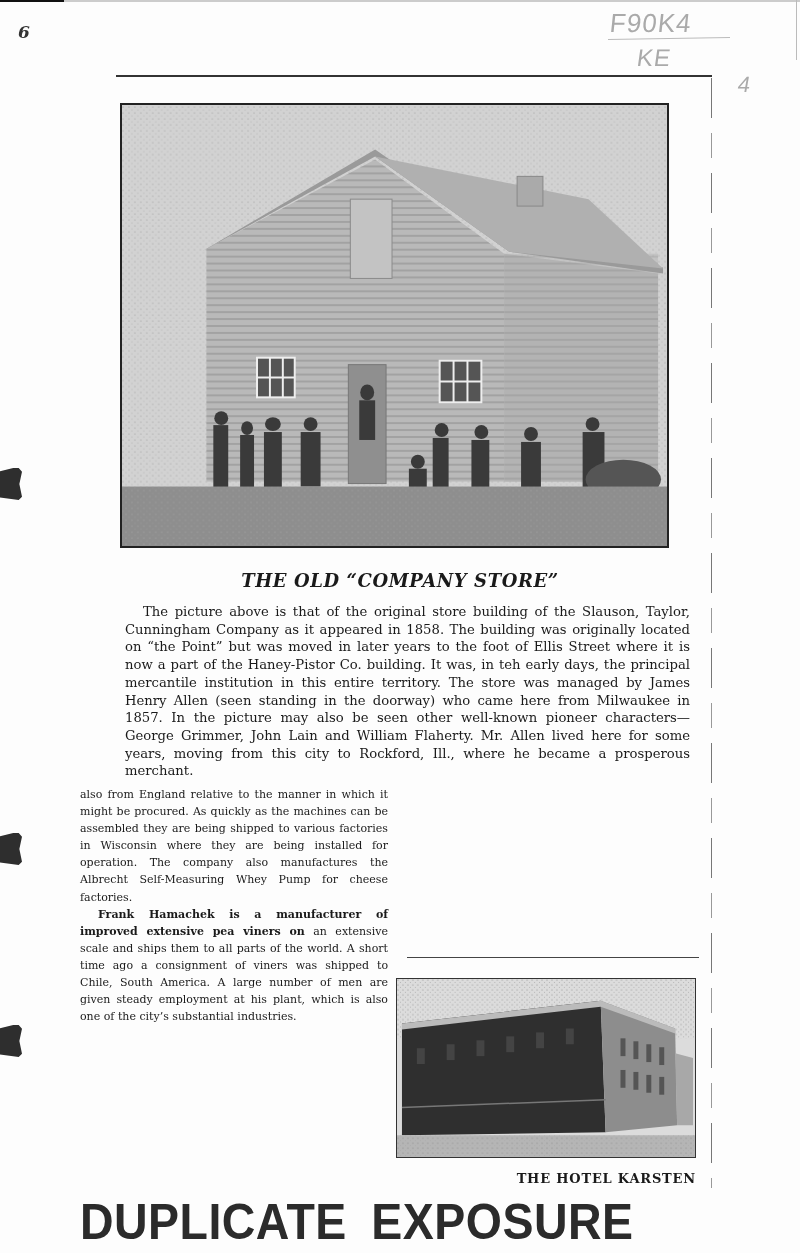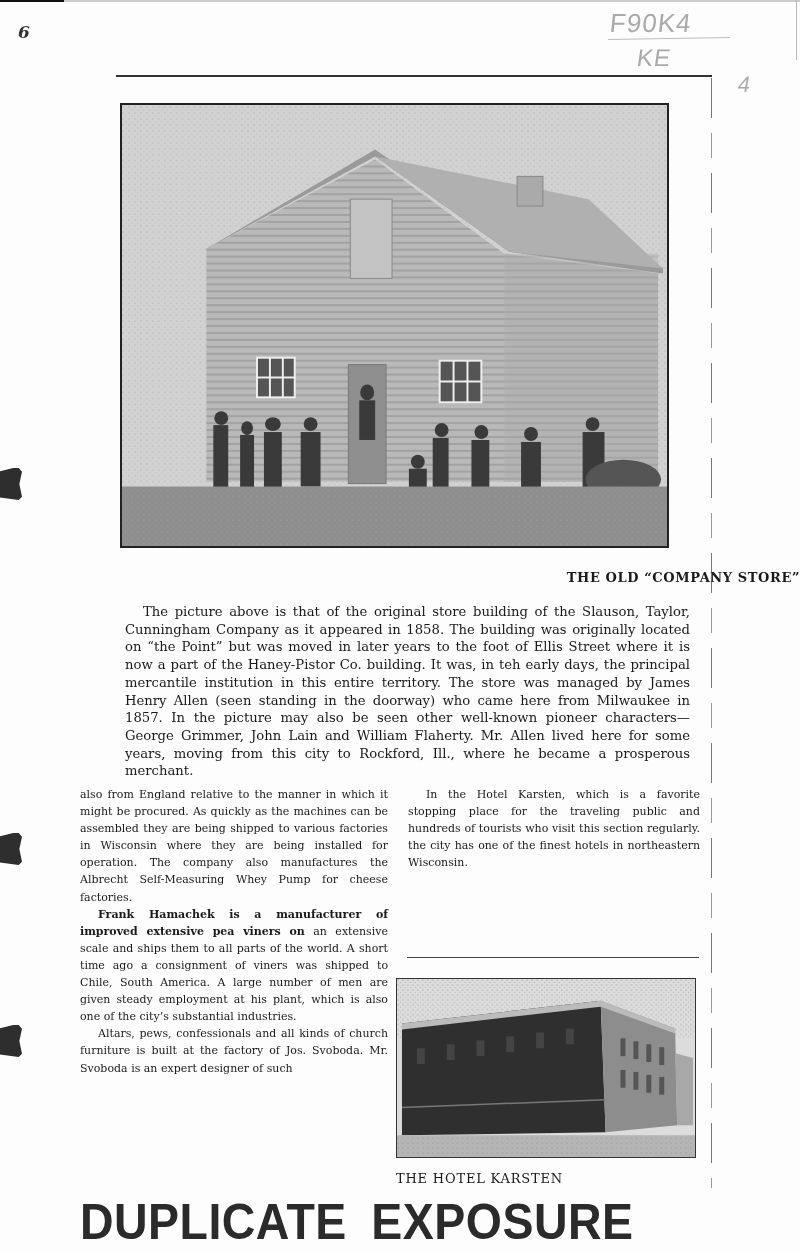--- a/index.html
+++ b/index.html
@@ -22,39 +22,39 @@
     .top-edge { left: 0; top: 0; width: 800px; height: 2px; background: linear-gradient(to right,#111 0 8%, #ccc 8% 100%); }
     .right-edge { left: 796px; top: 0; width: 1px; height: 60px; background: #bbb; }
 
     .photo-frame {
       left: 120px; top: 103px; width: 549px; height: 445px;
       border: 2px solid #222; box-sizing: border-box; overflow: hidden;
       background: radial-gradient(ellipse at 50% 40%, #d8d8d8 0%, #c9c9c9 60%, #bdbdbd 100%);
     }
     .photo-frame svg { width: 100%; height: 100%; display: block; }
 
-    .caption-title { left: 0; width: 800px; top: 570px; text-align: right; font-size: 13px; font-weight: bold; letter-spacing: 0.6px; }
+    .caption-title { left: 0; width: 800px; top: 570px; text-align: center; font-size: 18px; font-weight: bold; letter-spacing: 0.6px; font-style: italic; }
     .lead-para {
       left: 125px; top: 603px; width: 565px;
       font-size: 13.2px; line-height: 17.7px; text-align: justify; text-indent: 18px;
     }
     .col { font-size: 11px; line-height: 17.1px; text-align: justify; }
     .col p { margin: 0; }
     .col p.indent { text-indent: 18px; }
     .col-left { left: 80px; top: 786px; width: 308px; }
     .col-right { left: 408px; top: 786px; width: 292px; }
     .bold-lead { font-weight: bold; }
     .col-rule { left: 407px; top: 957px; width: 292px; height: 1px; background: #444; }
 
     .hotel-frame {
       left: 396px; top: 978px; width: 300px; height: 180px;
       border: 1px solid #333; box-sizing: border-box; overflow: hidden; background: #d6d6d6;
     }
     .hotel-frame svg { width: 100%; height: 100%; display: block; }
-    .hotel-caption { left: 396px; width: 300px; top: 1171px; text-align: left; font-size: 13px; letter-spacing: 0.8px; }
+    .hotel-caption { left: 396px; width: 300px; top: 1171px; text-align: right; font-size: 13px; letter-spacing: 0.8px; font-weight: bold; }
 
     .stamp {
       left: 80px; top: 1193px; width: 620px;
       font-family: "Liberation Sans", sans-serif; font-weight: bold;
       font-size: 50px; line-height: 58px; color: #2b2b2b; letter-spacing: 0.5px;
       transform: scaleX(0.93); transform-origin: left top; white-space: nowrap;
       word-spacing: 12px;
     }
 
     .binding-tab { left: 0; width: 22px; height: 32px; background: #2e2e2e;
@@ -150,25 +150,23 @@
   </svg>
 </div>
 
 <div class="abs caption-title">THE OLD “COMPANY STORE”</div>
 
 <div class="abs lead-para">The picture above is that of the original store building of the Slauson, Taylor, Cunningham Company as it appeared in 1858. The building was originally located on “the Point” but was moved in later years to the foot of Ellis Street where it is now a part of the Haney-Pistor Co. building. It was, in teh early days, the principal mercantile institution in this entire territory. The store was managed by James Henry Allen (seen standing in the doorway) who came here from Milwaukee in 1857. In the picture may also be seen other well-known pioneer characters—George Grimmer, John Lain and William Flaherty. Mr. Allen lived here for some years, moving from this city to Rockford, Ill., where he became a prosperous merchant.</div>
 
 <div class="abs col col-left">
   <p>also from England relative to the manner in which it might be procured. As quickly as the machines can be assembled they are being shipped to various factories in Wisconsin where they are being installed for operation. The company also manufactures the Albrecht Self-Measuring Whey Pump for cheese factories.</p>
   <p class="indent"><span class="bold-lead">Frank Hamachek is a manufacturer of improved extensive pea viners on</span><span> an extensive scale and ships them to all parts of the world. A short time ago a consignment of viners was shipped to Chile, South America. A large number of men are given steady employment at his plant, which is also one of the city’s substantial industries.</span></p>
-  <p class="indent">Altars, pews, confessionals and all kinds of church furniture is built at the factory of Jos. Svoboda. Mr. Svoboda is an expert designer of such</p>
 </div>
 
 <div class="abs col col-right">
-  <p class="indent">In the Hotel Karsten, which is a favorite stopping place for the traveling public and hundreds of tourists who visit this section regularly. the city has one of the finest hotels in northeastern Wisconsin.</p>
 </div>
 <div class="abs col-rule"></div>
 
 <div class="abs hotel-frame">
   <svg viewBox="0 0 300 180" preserveAspectRatio="none">
     <defs>
       <pattern id="speck" width="5" height="5" patternUnits="userSpaceOnUse">
         <circle cx="1" cy="1" r="0.6" fill="#888"></circle>
           <circle cx="3.5" cy="3.5" r="0.5" fill="#aaa"></circle>
       </pattern>

